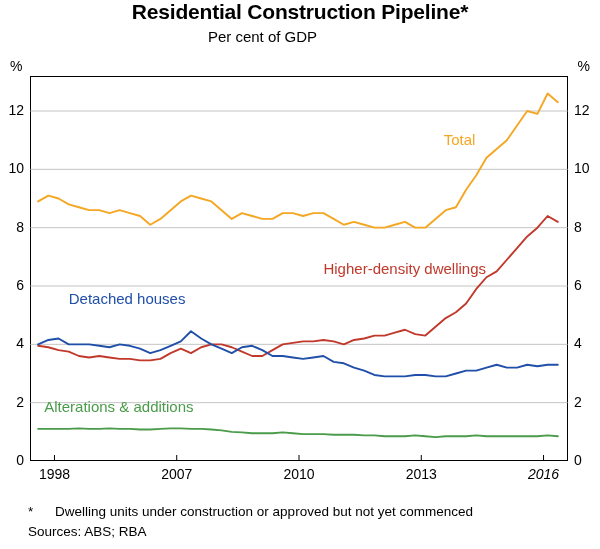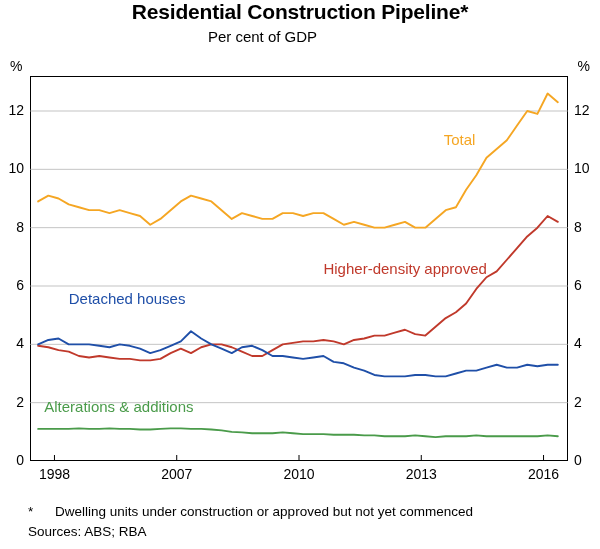--- a/index.html
+++ b/index.html
@@ -146,18 +146,18 @@
     <div class="ytick ytick-left" style="left: 0px; top: 219.667px;">8</div>
     <div class="ytick ytick-right" style="left: 574px; top: 219.667px;">8</div>
     <div class="ytick ytick-left" style="left: 0px; top: 161.333px;">10</div>
     <div class="ytick ytick-right" style="left: 574px; top: 161.333px;">10</div>
     <div class="ytick ytick-left" style="left: 0px; top: 103px;">12</div>
     <div class="ytick ytick-right" style="left: 574px; top: 103px;">12</div>
     <div class="xtick" style="left: 29.4545px; top: 467px;">1998</div>
     <div class="xtick" style="left: 151.727px; top: 467px;">2007</div>
     <div class="xtick" style="left: 274px; top: 467px;">2010</div>
     <div class="xtick" style="left: 396.273px; top: 467px;">2013</div>
-    <div class="xtick" style="left: 518.545px; top: 467px;">2016</div>
+    <div class="xtick" style="left: 518.545px; top: 467px; font-style: italic;">2016</div>
     <div class="series-label" style="left: 443.689px; top: 131.167px; color: rgb(245, 166, 35);">Total</div>
-    <div class="series-label" style="left: 323.455px; top: 259.5px; color: rgb(192, 57, 43);">Higher-density approved</div>
+    <div class="series-label" style="left: 323.455px; top: 259.5px; color: rgb(192, 57, 43);">Higher-density dwellings</div>
     <div class="series-label" style="left: 68.7197px; top: 290.125px; color: rgb(31, 79, 168);">Detached houses</div>
     <div class="series-label" style="left: 44.2652px; top: 398.042px; color: rgb(74, 155, 74);">Alterations &amp; additions</div>
   </div>
 
 </body></html>

